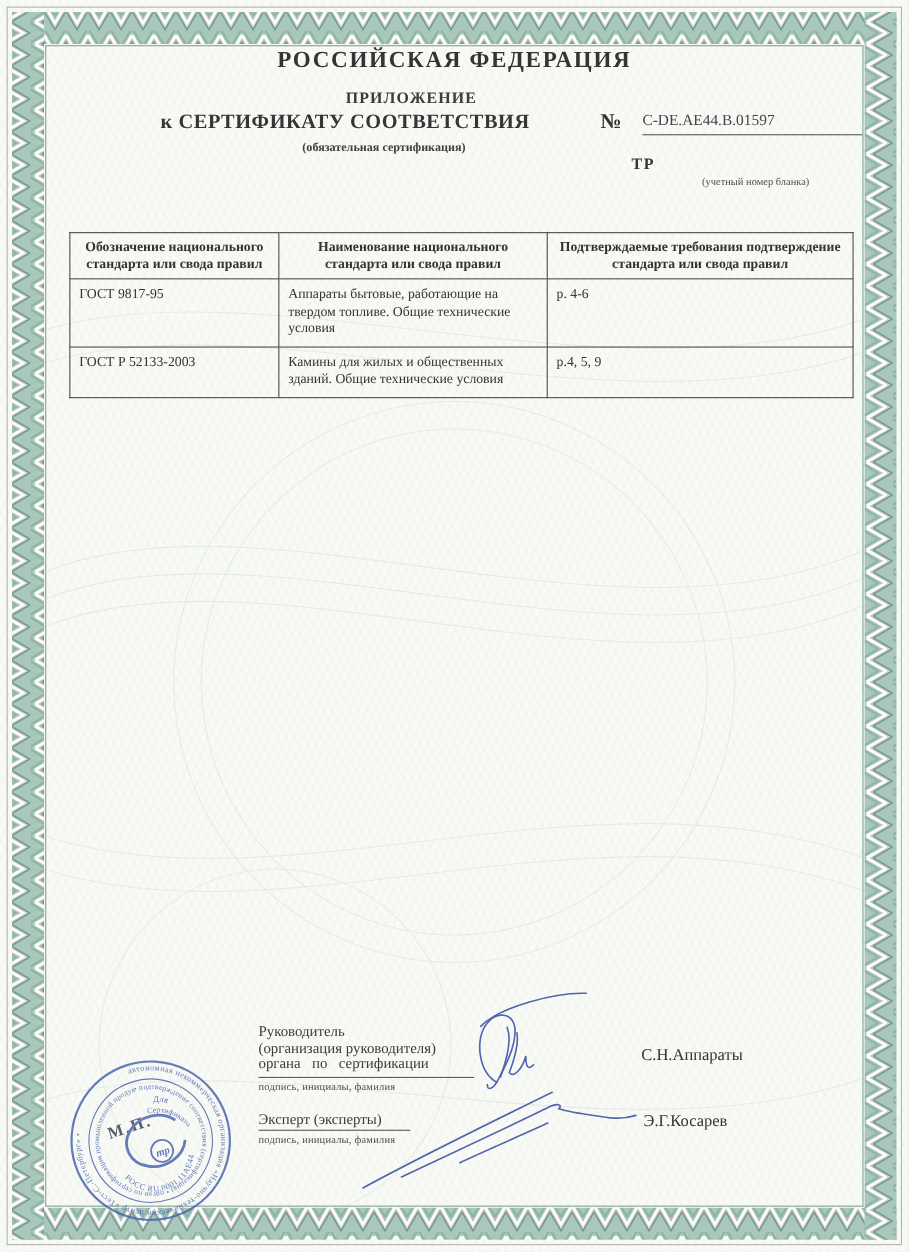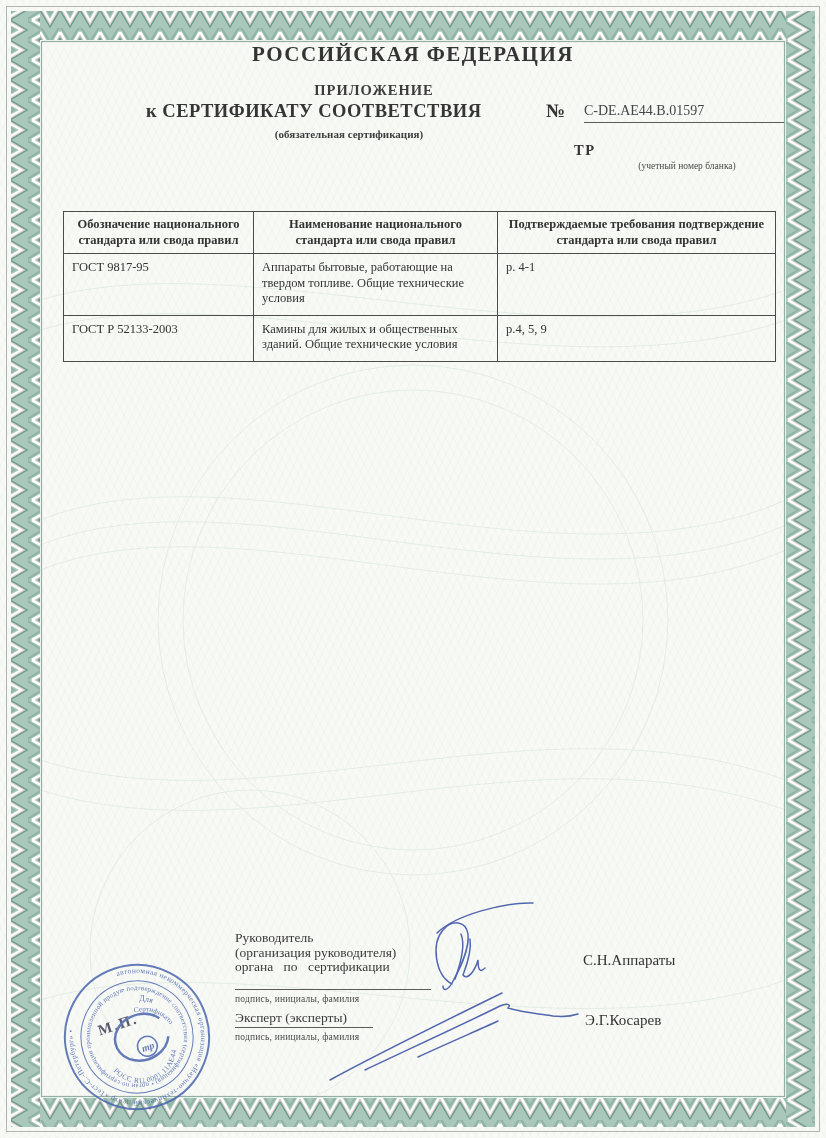--- a/index.html
+++ b/index.html
@@ -37,21 +37,21 @@
     font-size:12.5px;font-weight:bold;line-height:16px;color:#333;}
   table.std{position:absolute;left:63px;top:211px;width:712px;
     border-collapse:collapse;table-layout:fixed;}
   table.std th, table.std td{border:1px solid #4c4c4c;
     font-size:12.5px;line-height:15.5px;vertical-align:top;}
   table.std th{font-weight:bold;text-align:center;padding:5px 8px;color:#333;}
   table.std td{padding:6px 8px 8px 8px;color:#333;}
   .col1{width:190px;}.col2{width:244px;}.col3{width:278px;}
   .role-block{top:931px;left:235px;font-size:13.5px;line-height:14.5px;color:#3b3b3b;width:230px;}
   .role-underline{display:block;width:196px;border-bottom:1px solid #5a5a5a;
-    padding-bottom:14px;word-spacing:7px;}
+    padding-bottom:4px;word-spacing:7px;}
   .small-caption{font-size:9.5px;color:#4a4a4a;margin-top:2px;letter-spacing:.2px;}
   .expert-block{top:1010px;left:235px;font-size:13.5px;line-height:15px;color:#3b3b3b;width:230px;}
   .expert-underline{display:block;width:138px;border-bottom:1px solid #5a5a5a;padding-bottom:2px;}
   .sign-name{font-size:15px;color:#333;}
   .name-head{top:952px;left:583px;}
   .name-expert{top:1012px;left:585px;}
 </style>
 </head>
 <body>
 
@@ -120,21 +120,21 @@
       </colgroup>
     <tbody>
         <tr>
       <th>Обозначение национального стандарта или свода правил</th>
       <th>Наименование национального стандарта или свода правил</th>
       <th>Подтверждаемые требования подтверждение стандарта или свода правил</th>
     </tr>
     <tr style="height:58px;">
       <td>ГОСТ 9817-95</td>
       <td>Аппараты бытовые, работающие на твердом топливе. Общие технические условия</td>
-      <td>р. 4-1</td>
+      <td>р. 4-6</td>
     </tr>
     <tr style="height:46px;">
       <td>ГОСТ Р 52133-2003</td>
       <td>Камины для жилых и общественных зданий. Общие технические условия</td>
       <td>р.4, 5, 9</td>
     </tr>
   </tbody>
     </table>
 
   <div class="abs role-block">

